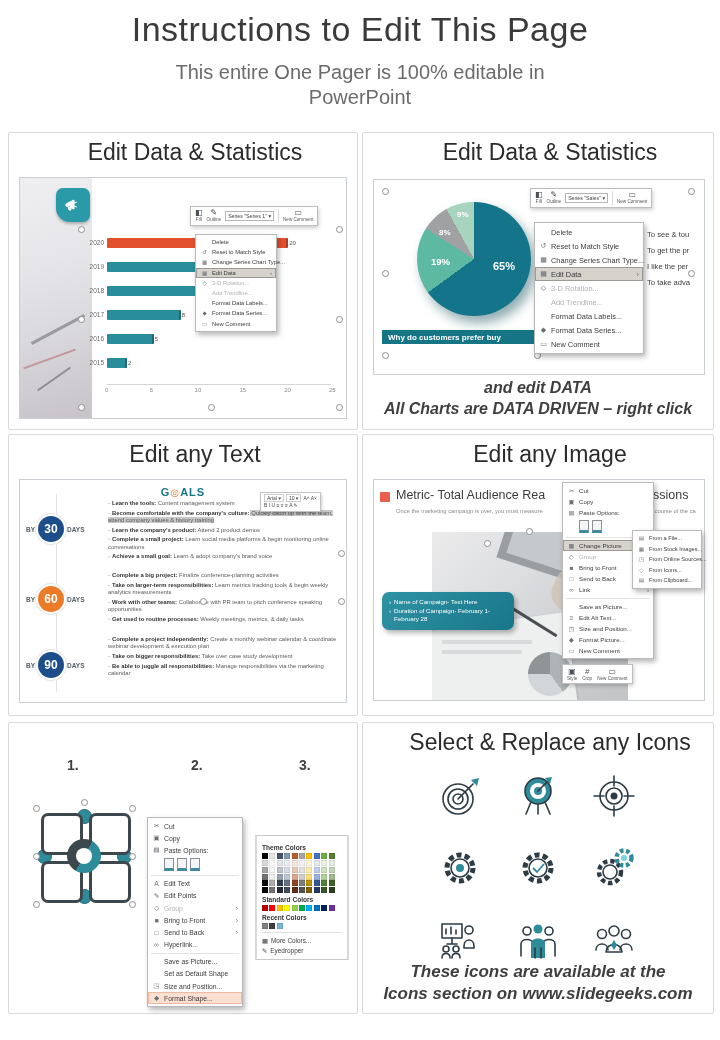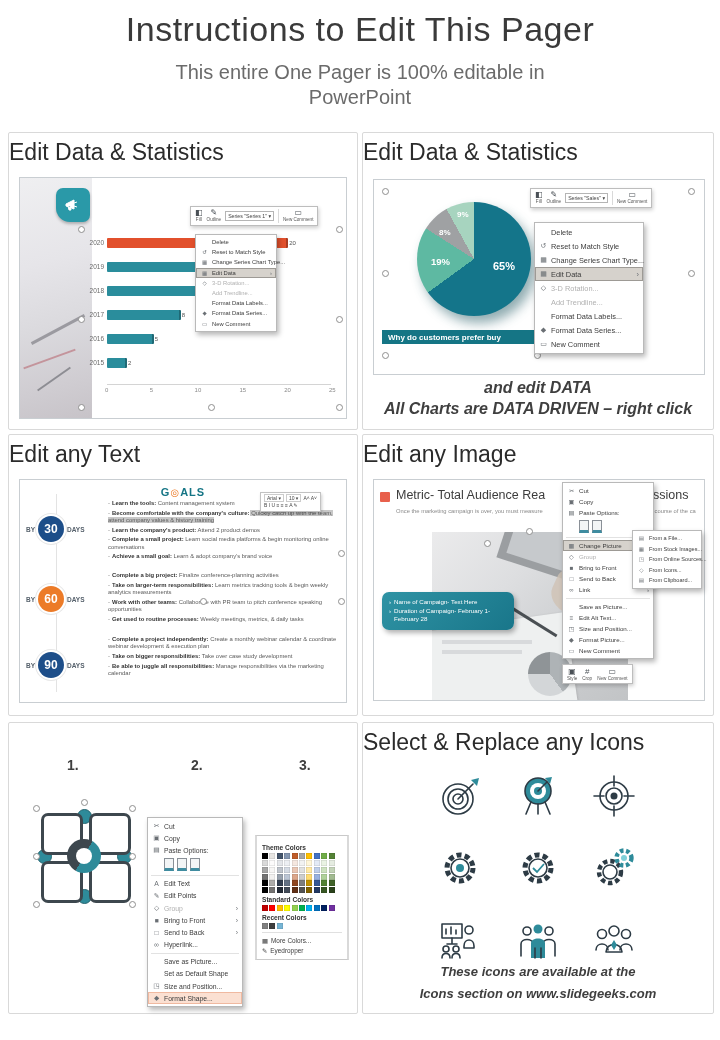--- a/index.html
+++ b/index.html
@@ -3,21 +3,21 @@
 <meta charset="utf-8">
 <style>
   html,body{margin:0;padding:0;background:#ffffff;}
   body{width:720px;height:1040px;position:relative;font-family:"Liberation Sans","DejaVu Sans",sans-serif;overflow:hidden;}
   .abs{position:absolute;}
   
   .page-title{position:absolute;top:10px;left:0;width:720px;text-align:center;font-size:34px;color:#3a3a3a;letter-spacing:.5px;}
   .page-sub{position:absolute;top:60px;left:150px;width:420px;text-align:center;font-size:20px;color:#6b6b6b;line-height:25px;}
   
   .panel{position:absolute;background:#fff;border:1px solid #d9d9d9;border-radius:2px;}
-  .ptitle{position:absolute;top:6px;left:0;width:100%;font-size:23px;color:#2b2b2b;}
+  .ptitle{position:absolute;top:6px;left:12px;width:100%;text-align:center;font-size:23px;color:#2b2b2b;}
   .shot{position:absolute;border:1px solid #c9ced2;background:#fff;}
   .handle{position:absolute;width:5px;height:5px;border:1px solid #8f8f8f;background:#fff;border-radius:50%;z-index:6;}
   
   .menu{position:absolute;background:#fff;border:1px solid #b9b9b9;box-shadow:2px 3px 5px rgba(0,0,0,.28);padding:2px 0;z-index:8;}
   .mrow{display:flex;align-items:center;gap:3px;padding:0 4px;white-space:nowrap;color:#3b3b3b;}
   .mrow.highlight{background:#d6d2cc;box-shadow:inset 0 0 0 1px #9d9a95;}
   .mrow.highlight-orange{background:#fbe0d2;box-shadow:inset 0 0 0 1px #f0b9a0;}
   .mrow.disabled{color:#b0b0b0;}
   .mico{flex:0 0 9px;text-align:center;color:#6a6f74;}
   .marrow{margin-left:auto;color:#6a6f74;}
@@ -84,32 +84,32 @@
   .palrow{display:flex;align-items:center;gap:3px;font-size:6.4px;color:#3b3b3b;height:10px;}
   .palsep{height:1px;background:#e0e0e0;margin:3px 0;}
   
   .shapebox{position:absolute;}
   .sq{position:absolute;width:36px;height:36px;border:3px solid #3d474e;border-radius:7px;background:#fff;}
   .cdot{position:absolute;width:13px;height:13px;border-radius:50%;background:#2e8b9a;border:1px solid #24646f;}
   .ring{position:absolute;width:34px;height:34px;border-radius:50%;background:conic-gradient(from 210deg,#3d474e 0 50%,#2e8b9a 50% 100%);}
   .ring::after{content:"";position:absolute;left:9px;top:9px;width:16px;height:16px;border-radius:50%;background:#fff;}
   
   .icell{position:absolute;width:46px;height:46px;display:flex;align-items:center;justify-content:center;}
-  .icap{position:absolute;width:100%;text-align:center;font-size:13px;font-weight:bold;font-style:italic;color:#3f3f3f;line-height:22px;}
+  .icap{position:absolute;width:100%;text-align:center;font-size:17px;font-weight:bold;font-style:italic;color:#3f3f3f;line-height:22px;}
   svg .ln{fill:none;stroke:#2d3b45;stroke-width:1.6;stroke-linecap:round;stroke-linejoin:round;}
   svg .tl{fill:#2e8b9a;}
   svg .tls{fill:none;stroke:#2e8b9a;stroke-width:1.8;}
   
   .strip{position:absolute;left:0;top:0;bottom:0;width:72px;background:linear-gradient(165deg,#efeff1 0%,#e6e5e9 35%,#dbdade 60%,#cfccd1 85%,#c7c3c8 100%);overflow:hidden;}
   .mega{position:absolute;left:36px;top:10px;width:34px;height:34px;background:#2a99a8;border-radius:7px 7px 7px 14px;box-shadow:0 2px 3px rgba(0,0,0,.25);z-index:4;display:flex;align-items:center;justify-content:center;}
 </style>
 </head>
 <body>
 
-<div class="page-title">Instructions to Edit This Pager</div>
+<div class="page-title">Instructions to Edit This Page</div>
 <div class="page-sub">This entire One Pager is 100% editable in PowerPoint</div>
 
 <div class="panel" id="p1" style="left:8px;top:132px;width:348px;height:296px;">
   <div class="ptitle">Edit Data &amp; Statistics</div>
   <div class="shot" style="left:10px;top:44px;width:326px;height:240px;">
     <div class="strip">
       <div class="abs" style="left:8px;top:150px;width:60px;height:3px;background:#9b9aa0;transform:rotate(-28deg);"></div>
       <div class="abs" style="left:2px;top:180px;width:55px;height:2px;background:#b3555f;transform:rotate(-20deg);opacity:.5;"></div>
       <div class="abs" style="left:14px;top:200px;width:40px;height:2px;background:#8d8d93;transform:rotate(-35deg);"></div>
     </div>
@@ -223,20 +223,38 @@
     <div class="handle" style="left:314px;top:90px;"></div>
     <div class="handle" style="left:160px;top:172px;"></div>
 
     <div class="pie" id="pie" style="left: 43px; top: 22px; width: 114px; height: 114px; background: conic-gradient(rgb(20, 117, 138) 0deg, rgb(20, 117, 138) 234deg, rgb(94, 185, 162) 234deg, rgb(94, 185, 162) 302.4deg, rgb(159, 161, 163) 302.4deg, rgb(159, 161, 163) 331.2deg, rgb(167, 212, 191) 331.2deg, rgb(167, 212, 191) 363.6deg);">
         <div class="plabel" style="left: 76px; top: 58px; font-size: 11px;">65%</div>
         <div class="plabel" style="left: 14px; top: 54px; font-size: 9.5px;">19%</div>
         <div class="plabel" style="left: 22px; top: 26px; font-size: 8px;">8%</div>
         <div class="plabel" style="left: 40px; top: 8px; font-size: 8px;">9%</div>
       </div>
 
+    <div class="abs" id="pie-legend" style="left:264px;top:50px;width:70px;">
+        <div class="legend-item">
+          <span class="lbul" style="background: rgb(20, 117, 138);"></span>
+          <span>To see &amp; tou</span>
+        </div>
+        <div class="legend-item">
+          <span class="lbul" style="background: rgb(94, 185, 162);"></span>
+          <span>To get the pr</span>
+        </div>
+        <div class="legend-item">
+          <span class="lbul" style="background: rgb(159, 161, 163);"></span>
+          <span>I like the per</span>
+        </div>
+        <div class="legend-item">
+          <span class="lbul" style="background: rgb(167, 212, 191);"></span>
+          <span>To take adva</span>
+        </div>
+      </div>
 
     <div class="capbar" style="left:8px;top:150px;width:158px;height:14px;">
         <span>Why do customers prefer buy</span>
       </div>
 
     <div class="mtb" style="left:156px;top:8px;">
       <div class="grp">
           <span class="gi">◧</span>
           <span class="gl">Fill</span>
         </div>

